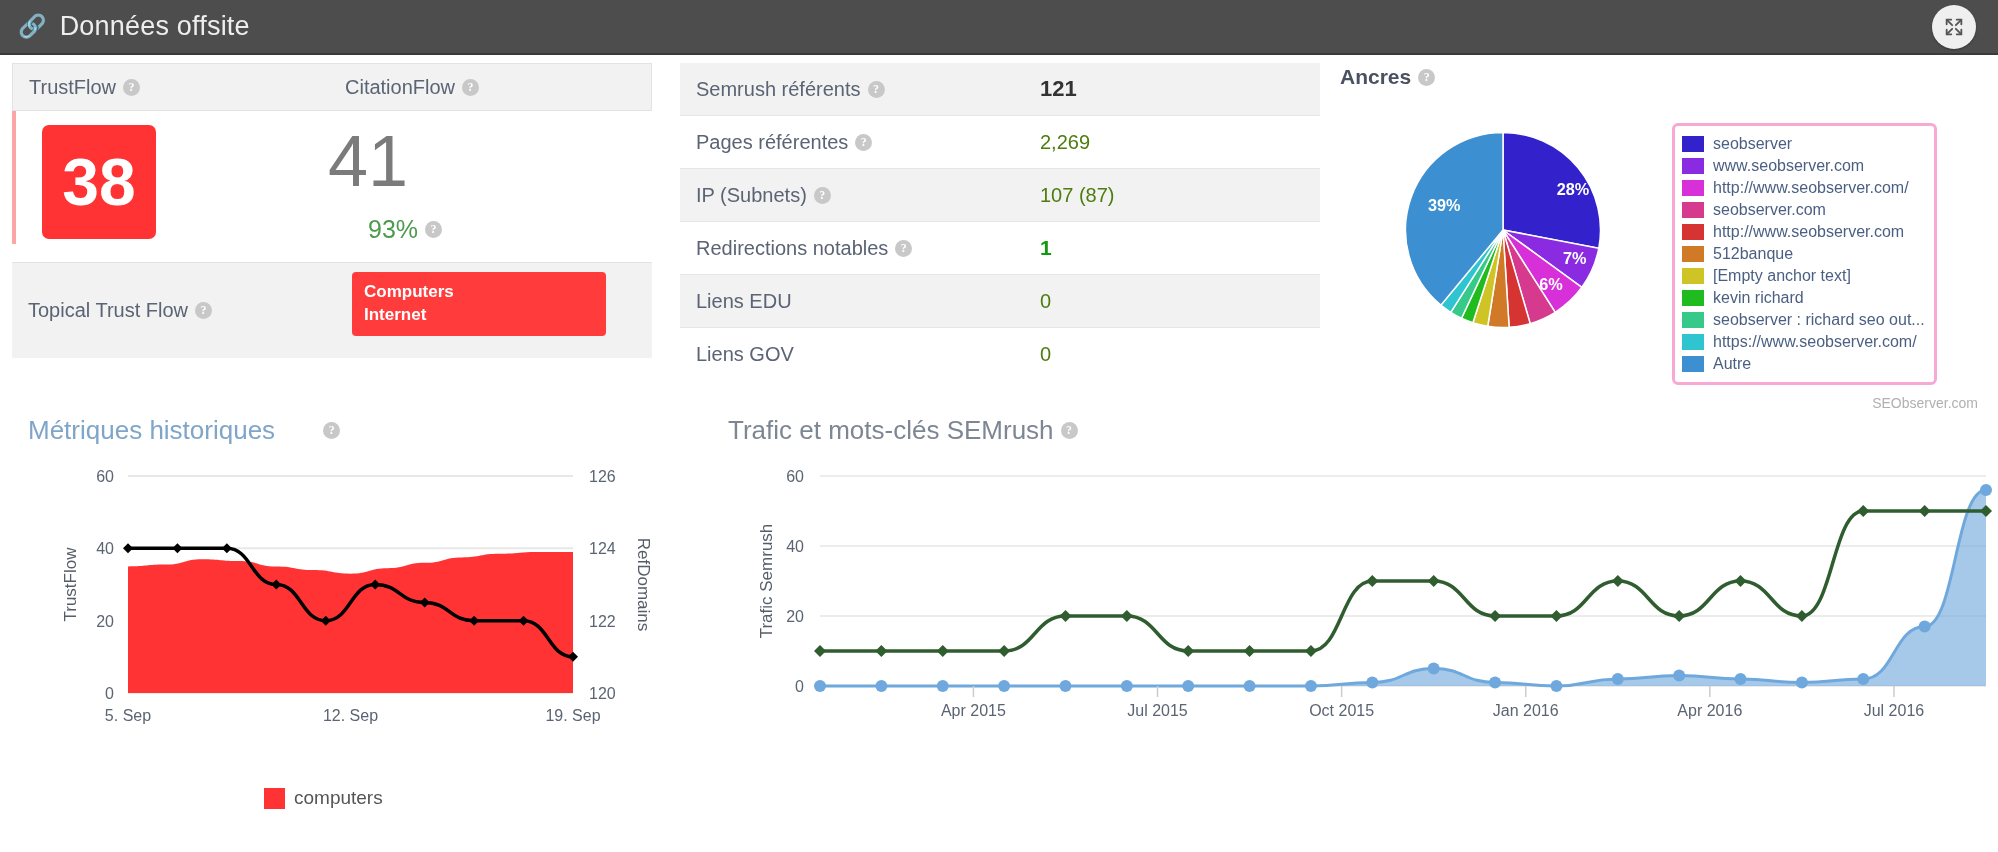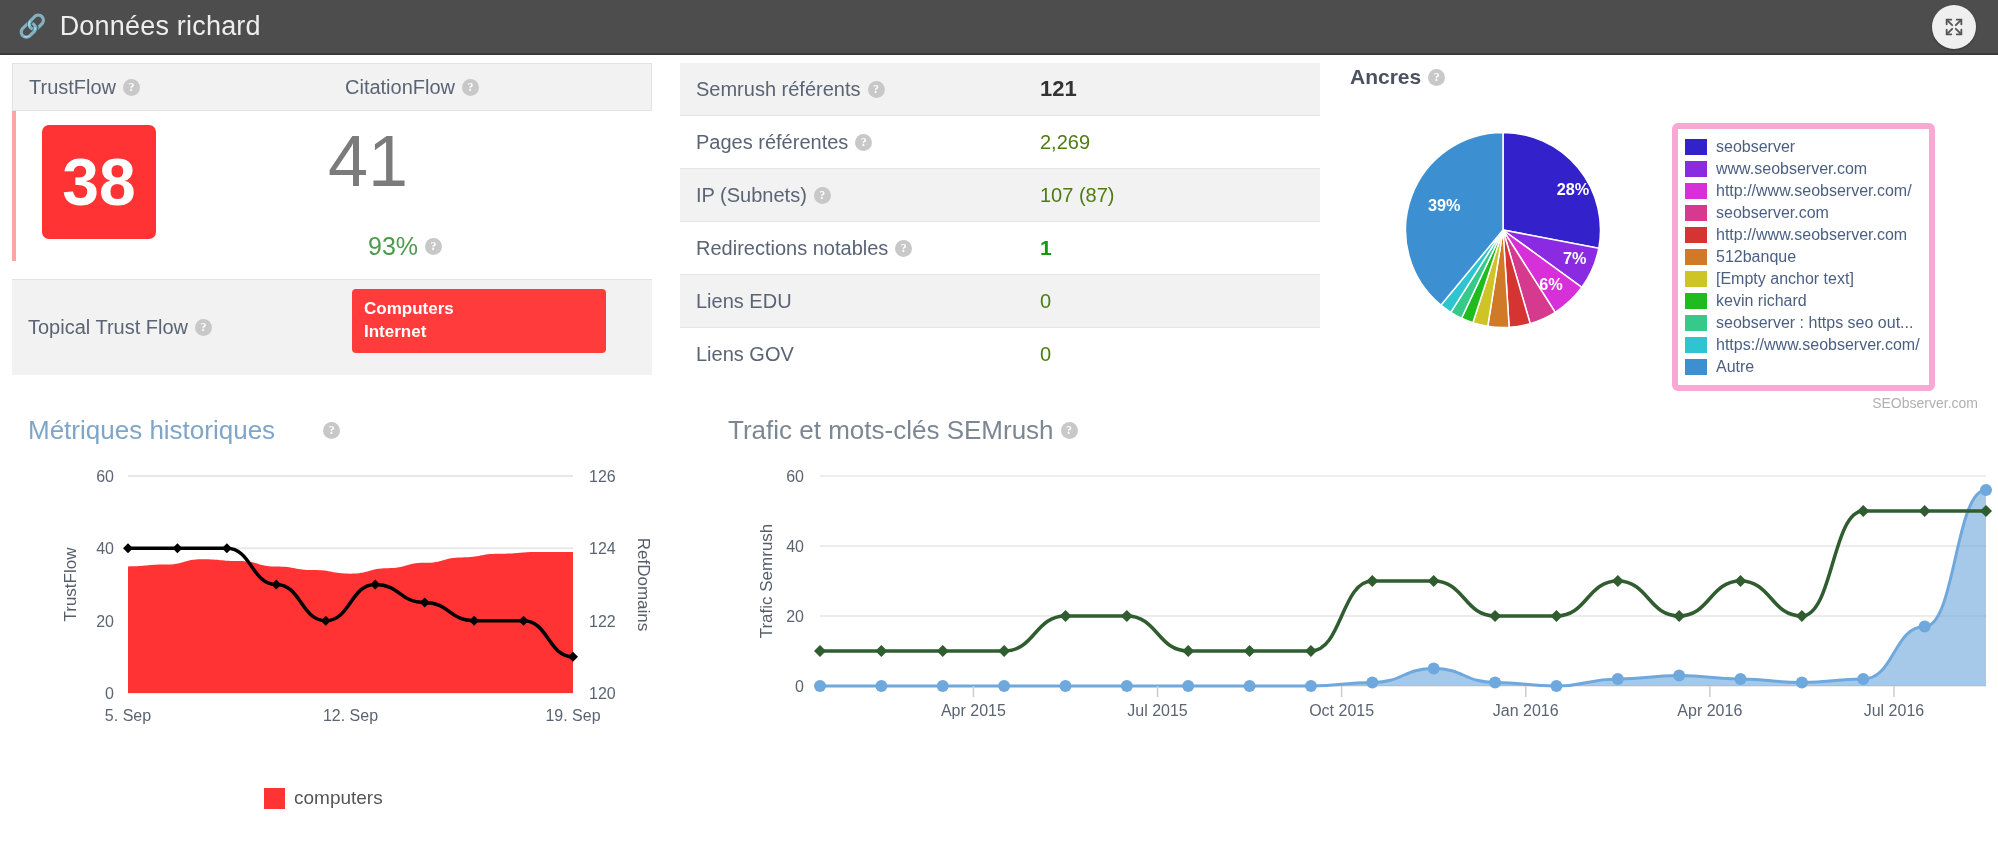--- a/index.html
+++ b/index.html
@@ -50,21 +50,21 @@
   .metrics-head .cell.cf { padding-left: 12px; }
 
   .metrics-body { display: flex; padding: 14px 0 0 0; border-left:4px solid #fca5a5; }
   .tf-badge {
     width: 114px; height: 114px; border-radius: 7px;
     background: #ff3333; color: #fff;
     font-size: 66px; font-weight: 700;
     display: flex; align-items: center; justify-content: center;
     margin-left: 26px;
   }
-  .cf-wrap { margin-left: 172px; display:flex; flex-direction:column; align-items:flex-start;gap:17px; }
+  .cf-wrap { margin-left: 172px; display:flex; flex-direction:column; align-items:flex-start; }
   .cf-value { font-size: 72px; color: #7b7b7b; font-weight: 300; line-height: 1; }
   .cf-pct { margin-top: 18px; font-size: 25px; color: #4d9a4d; display:flex; align-items:center;margin-left:40px; }
 
   .ttf-row {
     margin-top: 18px; background: #f2f2f2; border-top: 1px solid #e3e3e3;
     height: 96px; display: flex; align-items: center;
     position: relative;
   }
   .ttf-label { font-size: 20px; color: #5a6474; padding-left: 16px; display:flex; align-items:center; }
   .ttf-tag {
@@ -86,27 +86,27 @@
     display: flex; align-items: center;
   }
   .reftable .row .v { font-size: 20px; color: #4d7c0f; }
   .reftable .row .v.bold { font-weight: bold; color: #333; font-size: 22px; }
   .reftable .row .v.green { font-weight: bold; color: #119911; font-size: 21px; }
 
   
   .pie-panel { flex: 1; position: relative; padding-top: 10px; }
   .pie-title {
     font-size: 21px; font-weight: bold; color: #4a5160;
-    margin-left: 30px; display: flex; align-items: center;
+    margin-left: 20px; display: flex; align-items: center;
   }
   .pie-area { position: relative; margin-top: 8px; height: 260px; }
   .pie-svg { position: absolute; left: 58px; top: 8px; }
   .pie-legend {
     position: absolute; left: 352px; top: 26px;
-    border: 6px solid #f9a8d4; border-radius: 6px; background: #fff;
+    border: 3px solid #f9a8d4; border-radius: 6px; background: #fff;
     padding: 7px 9px 7px 7px;
   }
   .legend-item { display: flex; align-items: center; height: 22px; }
   .legend-sw { width: 22px; height: 16px; margin-right: 9px; flex: 0 0 22px; }
   .legend-txt { font-size: 16px; color: #4a5f82; white-space: nowrap; }
   .watermark {
     position: absolute; right: 20px; top: 298px;
     font-size: 14px; color: #b0b0b0;
   }
 
@@ -138,21 +138,21 @@
     display: flex; align-items: center;
   }
   .hist-legend .sw { width: 21px; height: 21px; background: #ff3333; margin-right: 9px; }
   .hist-legend .lbl { font-size: 19px; color: #555; }
 </style>
 </head>
 <body>
 
 <div class="titlebar">
   <span class="link-icon">🔗</span>
-  <span class="title">Données richard</span>
+  <span class="title">Données offsite</span>
   <div class="expand-btn">
     <svg viewBox="0 0 24 24">
       <g fill="none" stroke="#555" stroke-width="2" stroke-linecap="round">
         <path d="M4 9 V4 H9"></path>
           <path d="M15 4 H20 V9"></path>
         <path d="M20 15 V20 H15"></path>
           <path d="M9 20 H4 V15"></path>
         <path d="M5 5 L10 10"></path>
           <path d="M19 5 L14 10"></path>
         <path d="M19 19 L14 14"></path>
@@ -293,21 +293,21 @@
           <div class="legend-item">
             <span class="legend-sw" style="background: rgb(207, 196, 37);"></span>
             <span class="legend-txt">[Empty anchor text]</span>
           </div>
           <div class="legend-item">
             <span class="legend-sw" style="background: rgb(31, 187, 31);"></span>
             <span class="legend-txt">kevin richard</span>
           </div>
           <div class="legend-item">
             <span class="legend-sw" style="background: rgb(54, 201, 138);"></span>
-            <span class="legend-txt">seobserver : https seo out...</span>
+            <span class="legend-txt">seobserver : richard seo out...</span>
           </div>
           <div class="legend-item">
             <span class="legend-sw" style="background: rgb(47, 197, 208);"></span>
             <span class="legend-txt">https://www.seobserver.com/</span>
           </div>
           <div class="legend-item">
             <span class="legend-sw" style="background: rgb(60, 143, 208);"></span>
             <span class="legend-txt">Autre</span>
           </div>
         </div>

